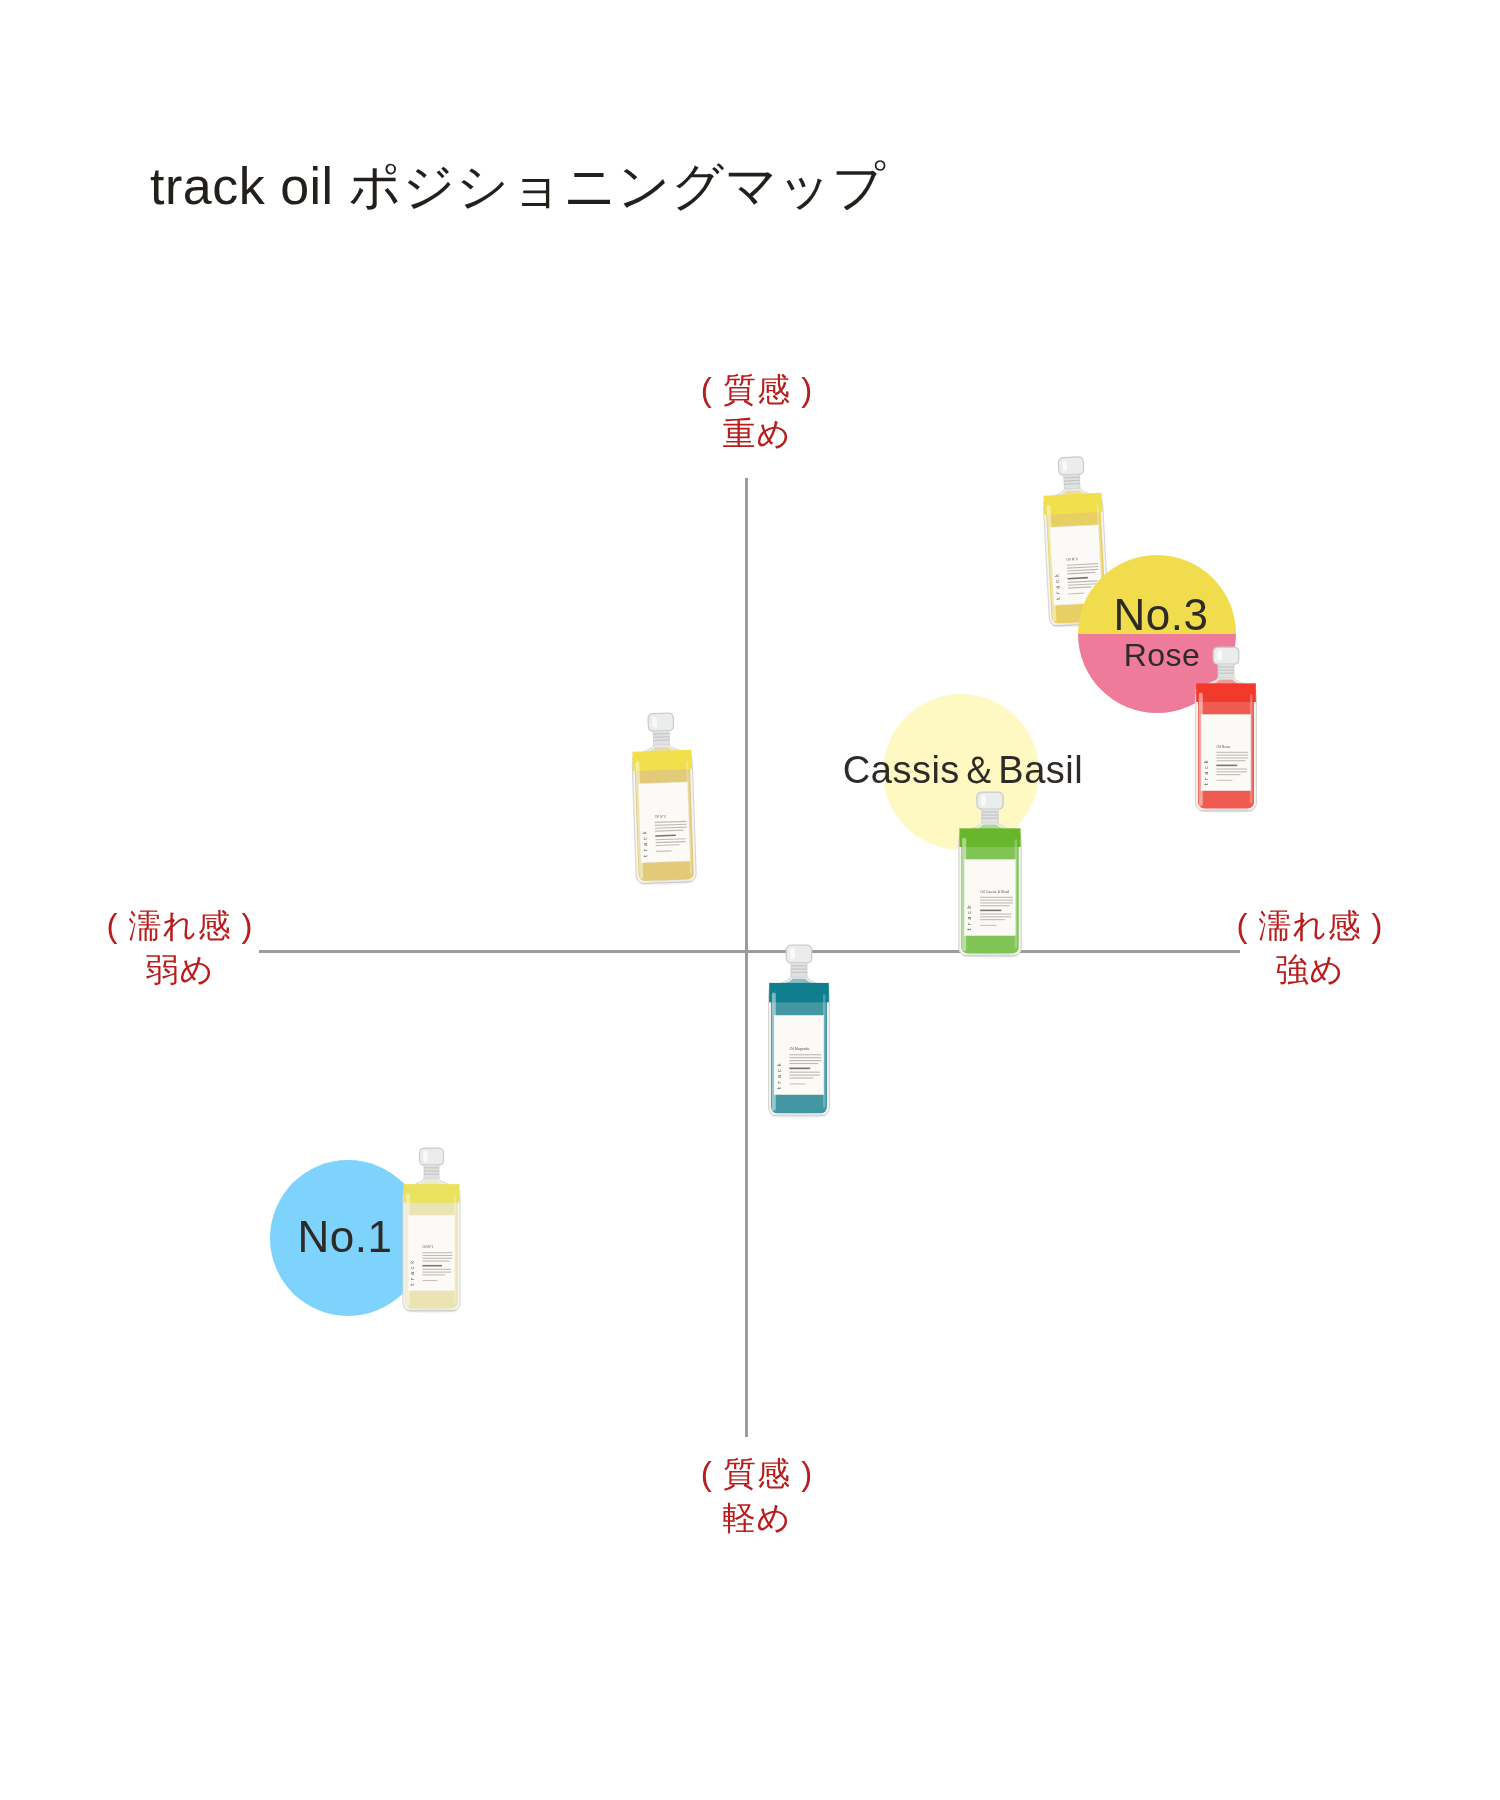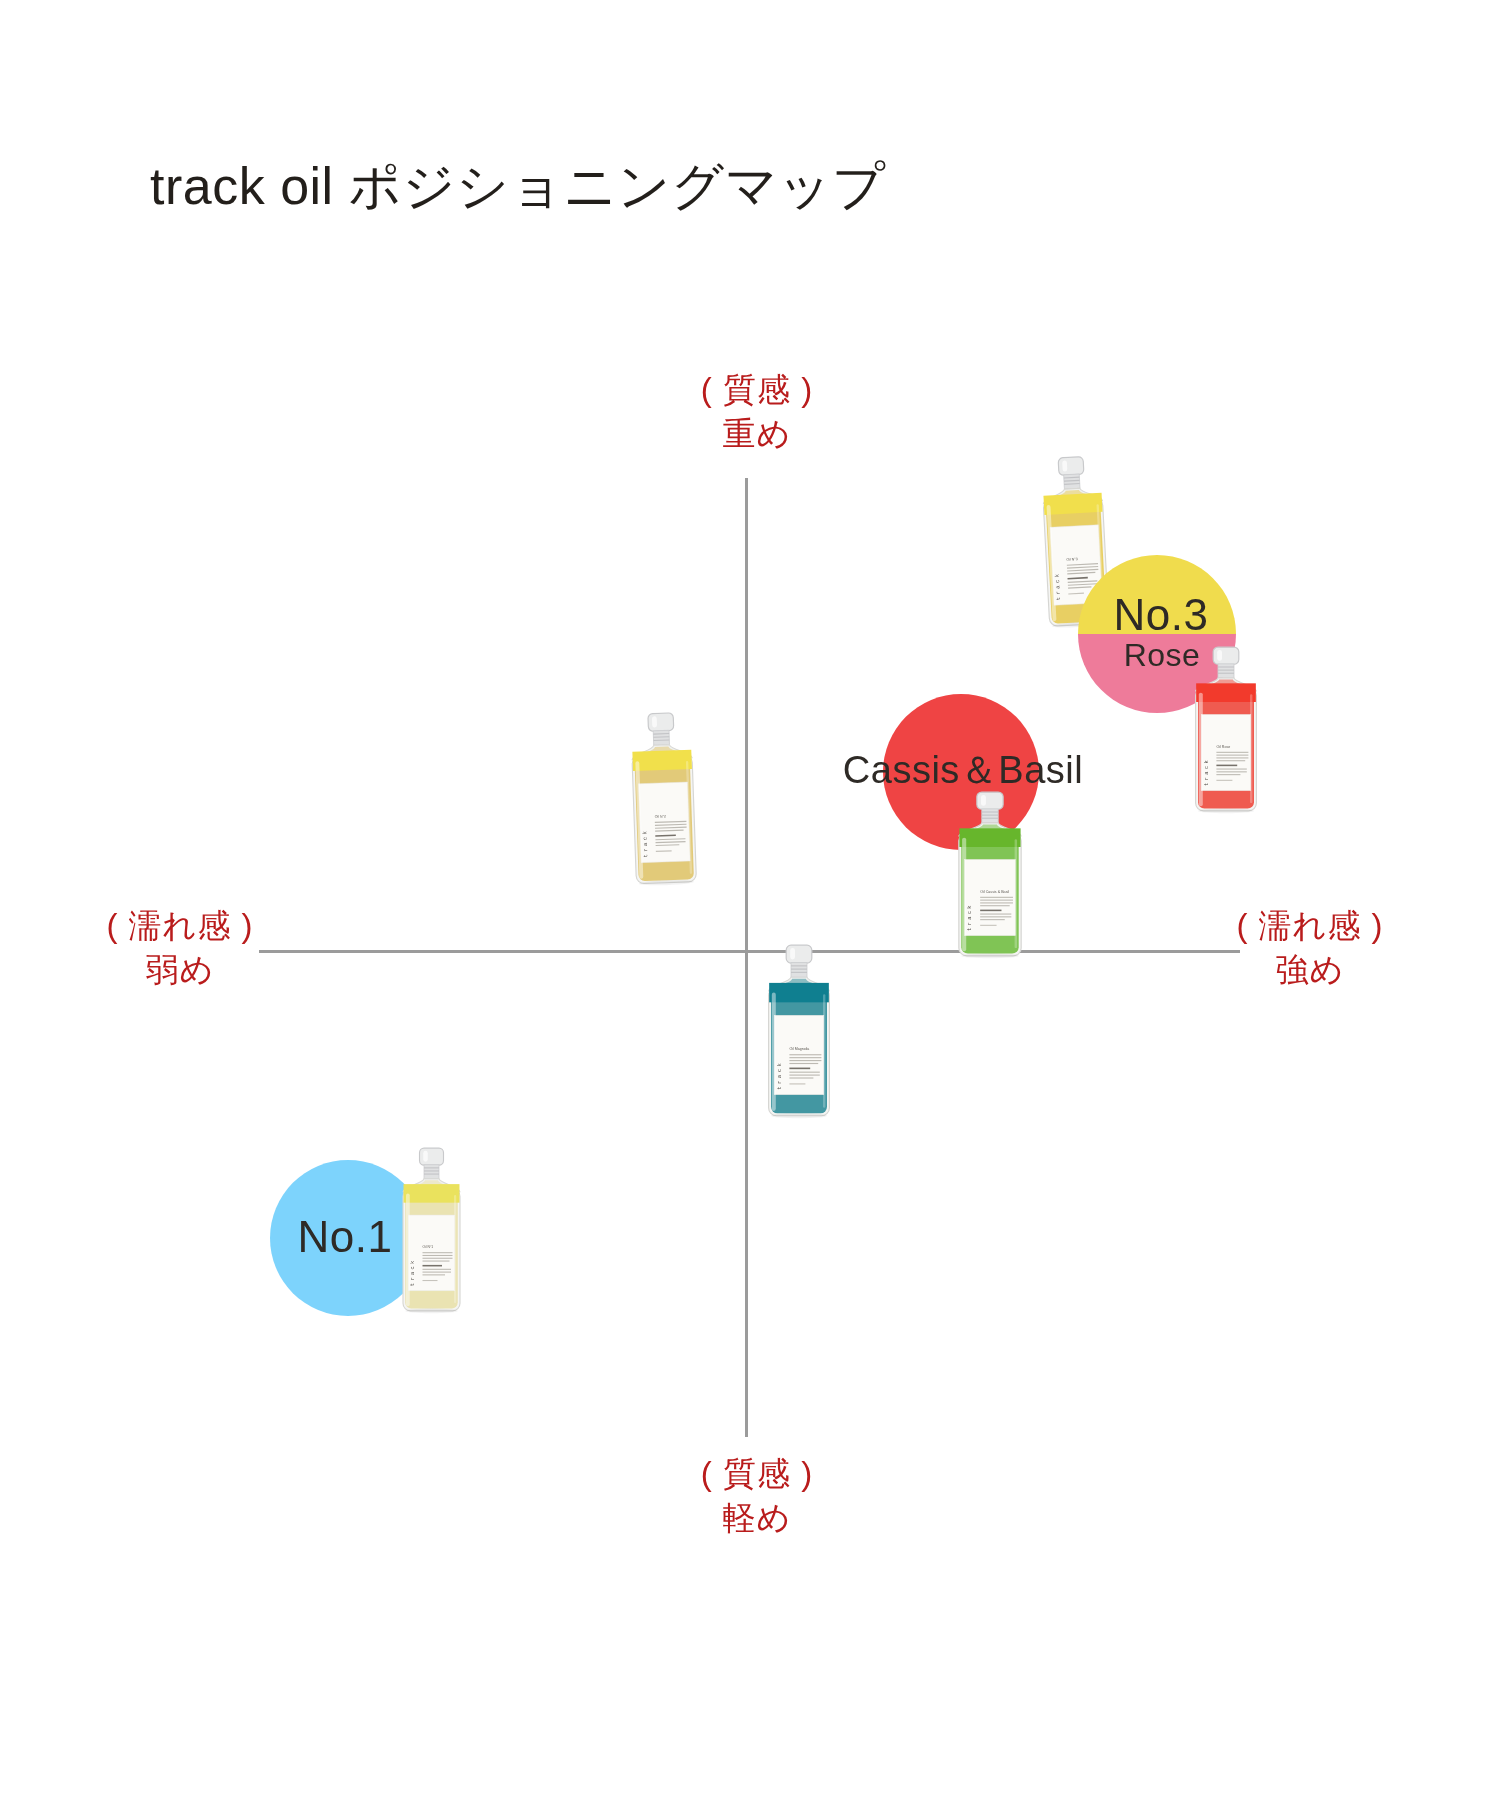--- a/index.html
+++ b/index.html
@@ -73,21 +73,21 @@
   </div>
   <div class="axis-label" id="lbl-right" style="left: 1310px; top: 904px;">
     <div>( 濡れ感 )</div>
     <div>強め</div>
   </div>
 
 <div class="bubble" style="left: 1078px; top: 555px; height: 158px; width: 158px; z-index: 4; background: linear-gradient(rgb(240, 220, 77) 0px, rgb(240, 220, 77) 50%, rgb(238, 123, 154) 50%, rgb(238, 123, 154) 100%);">
       <span class="bubble-label" style="left: calc(50% + 4px); top: calc(50% - 33px); font-size: 44px; margin-top: 14px;">No.3</span>
       <span class="bubble-label" style="left: calc(50% + 5px); top: calc(50% + 21px); font-size: 32px;">Rose</span>
     </div>
-    <div class="bubble" style="left: 883px; top: 694px; height: 156px; width: 156px; z-index: 2; background: #ef4444;">
+    <div class="bubble" style="left: 883px; top: 694px; height: 156px; width: 156px; z-index: 2; background: #fef9c3;">
       <span class="bubble-label" style="left: calc(50% + 2px); top: calc(50% - 2px); font-size: 38px;">Cassis＆Basil</span>
     </div>
     <div class="bubble" style="left: 270px; top: 1160px; height: 156px; width: 156px; z-index: 2; background: #7dd3fc;">
       <span class="bubble-label" style="left: calc(50% - 3px); top: calc(50% - 1px); font-size: 44px;">No.1</span>
     </div>
     <div class="bottle" style="left: 1036px; top: 456px; z-index: 2; transform: rotate(-3deg);">
       <svg viewBox="0 0 100 216" width="78" height="172" preserveAspectRatio="none" aria-hidden="true">
         <rect x="34" y="1.5" width="32" height="22" rx="6" fill="#ebecec" stroke="#c8c9cb" stroke-width="1.5"></rect>
         <rect x="39" y="5" width="6" height="14" rx="3" fill="#ffffff" opacity="0.7"></rect>
         <rect x="40" y="23" width="20" height="18" fill="#e0e1e2" stroke="#cccdd0" stroke-width="1"></rect>

